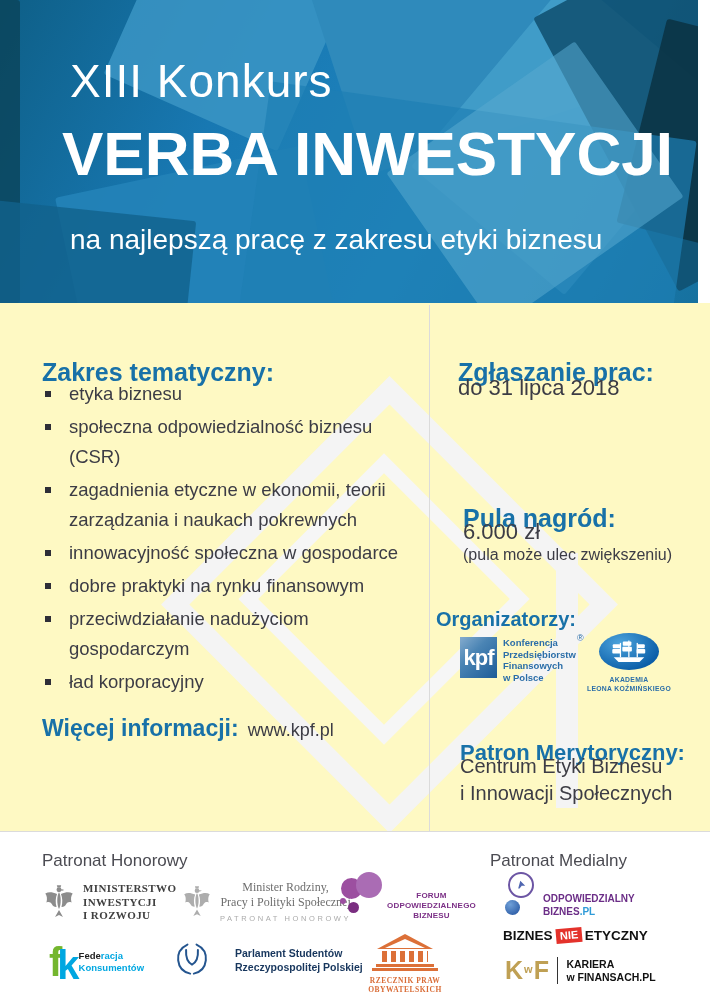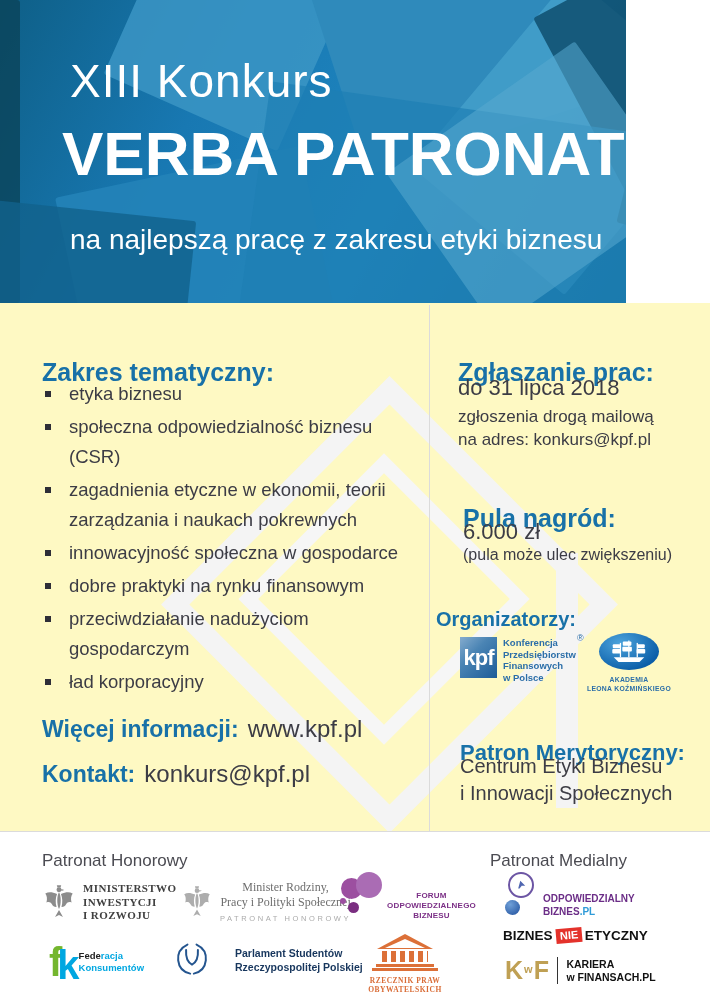--- a/index.html
+++ b/index.html
@@ -1,20 +1,20 @@
 <!DOCTYPE html>
 <html><head>
 <meta charset="utf-8">
 <style>
   html,body{margin:0;padding:0;background:#fff;}
   .poster{position:relative;width:710px;height:1001px;background:#fff;overflow:hidden;
           font-family:"Liberation Sans",sans-serif;-webkit-font-smoothing:antialiased;}
 
   
-  .hero{position:absolute;left:0;top:0;width:626px;height:303px;overflow:hidden;
+  .hero{position:absolute;left:0;top:0;width:698px;height:303px;overflow:hidden;
         background:linear-gradient(118deg,#0E5F87 0%,#1878B2 32%,#1F86C0 62%,#16719F 100%);}
   .hero .shape{position:absolute;border-radius:3px;}
   .s1{left:-6px;top:0;width:26px;height:303px;background:#0B4156;opacity:.75;border-radius:0;}
   .s2{left:130px;top:-50px;width:190px;height:170px;background:#3B95C4;transform:rotate(24deg);opacity:.85;}
   .s3{left:330px;top:-70px;width:260px;height:210px;background:#2F8ABB;transform:rotate(-18deg);}
   .s4{left:468px;top:10px;width:200px;height:250px;background:#45A0CC;transform:rotate(40deg);opacity:.8;}
   .s5{left:596px;top:-40px;width:170px;height:310px;background:#0F4F6E;transform:rotate(-28deg);opacity:.85;}
   .s6{left:640px;top:30px;width:120px;height:210px;background:#0A2F3F;transform:rotate(14deg);opacity:.8;}
   .s7{left:70px;top:170px;width:250px;height:170px;background:#2383B8;transform:rotate(-12deg);opacity:.9;}
   .s8{left:250px;top:110px;width:430px;height:270px;background:#1E7FB4;transform:rotate(8deg);opacity:.7;}
@@ -32,21 +32,21 @@
   .wm-bar{left:556px;top:250px;width:22px;height:255px;background:#F4F4F4;}
   .divider{position:absolute;left:429px;top:2px;bottom:0;width:1px;background:#DBDBDB;z-index:1;}
   .sub-heading{position:absolute;font-size:25px;font-weight:700;color:#1871A8;z-index:2;}
 
   .topics-list{position:absolute;left:42px;top:76px;width:362px;margin:0;padding:0;list-style:none;z-index:2;}
   .topics-list li{position:relative;padding-left:27px;font-size:18.5px;line-height:30px;color:#3C3C45;margin-bottom:3px;}
   .topics-list .sq{position:absolute;left:3px;top:12px;width:6px;height:6px;background:#2E2E37;}
 
   .info-line{position:absolute;left:42px;z-index:2;white-space:nowrap;}
   .info-line .lbl{font-size:23px;font-weight:700;color:#1871A8;}
-  .info-line .val{font-size:24px;color:#3C3C45;margin-left:9px;}
+  .info-line .val{font-size:18px;color:#3C3C45;margin-left:9px;}
 
   .r-deadline{position:absolute;left:458px;top:72px;font-size:22px;color:#3C3C45;z-index:2;}
   .r-note{position:absolute;left:458px;top:102px;font-size:17px;line-height:23px;color:#3C3C45;z-index:2;}
   .r-amount{position:absolute;left:463px;top:216px;font-size:22px;color:#3C3C45;z-index:2;}
   .r-prize-note{position:absolute;left:463px;top:243px;font-size:16px;color:#3C3C45;z-index:2;}
   .r-patron-text{position:absolute;left:460px;top:450px;font-size:20px;line-height:27px;color:#3C3C45;z-index:2;}
 
   .kpf-logo{position:absolute;left:460px;top:334px;width:37px;height:41px;z-index:2;
             background:linear-gradient(135deg,#85ACCE 0%,#4A84B4 38%,#1D5C98 100%);
             color:#fff;font-weight:700;font-size:22px;display:flex;align-items:center;justify-content:center;letter-spacing:-1px;}
@@ -125,21 +125,21 @@
         <div class="shape s3"></div>
       <div class="shape s4"></div>
         <div class="shape s5"></div>
         <div class="shape s6"></div>
       <div class="shape s7"></div>
         <div class="shape s8"></div>
         <div class="shape s9"></div>
       <div class="shape s10"></div>
     </div>
     <div class="hero-kicker">XIII Konkurs</div>
-    <div class="hero-title">VERBA PATRONAT</div>
+    <div class="hero-title">VERBA INWESTYCJI</div>
     <div class="hero-sub">na najlepszą pracę z zakresu etyki biznesu</div>
   </header>
 
   <main class="content">
     <div class="wm wm-d1"></div>
     <div class="wm wm-d2"></div>
     <div class="wm wm-bar"></div>
     <div class="divider"></div>
 
     <h2 class="sub-heading" style="left:42px;top:34px;">Zakres tematyczny:</h2>
@@ -149,30 +149,23 @@
       <li><span class="sq"></span><span>zagadnienia etyczne w ekonomii, teorii zarządzania i naukach pokrewnych</span></li>
       <li><span class="sq"></span><span>innowacyjność społeczna w gospodarce</span></li>
       <li><span class="sq"></span><span>dobre praktyki na rynku finansowym</span></li>
       <li><span class="sq"></span><span>przeciwdziałanie nadużyciom gospodarczym</span></li>
       <li><span class="sq"></span><span>ład korporacyjny</span></li>
     </ul>
 
     <div class="info-line" style="top:412px;">
       <span class="lbl">Więcej informacji:</span><span class="val">www.kpf.pl</span>
     </div>
-    <div class="info-line" style="top:457px;">
-      <span class="lbl">Kontakt:</span><span class="val">konkurs@kpf.pl</span>
-    </div>
 
     <h2 class="sub-heading" style="left:458px;top:34px;">Zgłaszanie prac:</h2>
     <div class="r-deadline">do 31 lipca 2018</div>
-    <div class="r-note">
-      <div>zgłoszenia drogą mailową</div>
-      <div>na adres: konkurs@kpf.pl</div>
-    </div>
 
     <h2 class="sub-heading" style="left:463px;top:180px;">Pula nagród:</h2>
     <div class="r-amount">6.000 zł</div>
     <div class="r-prize-note">(pula może ulec zwiększeniu)</div>
 
     <h2 class="sub-heading" style="left:436px;top:297px;font-size:20px;margin-top:8px;">Organizatorzy:</h2>
     <div class="kpf-logo">kpf</div>
     <div class="kpf-text">
       <div>Konferencja</div>
       <div>Przedsiębiorstw</div>

